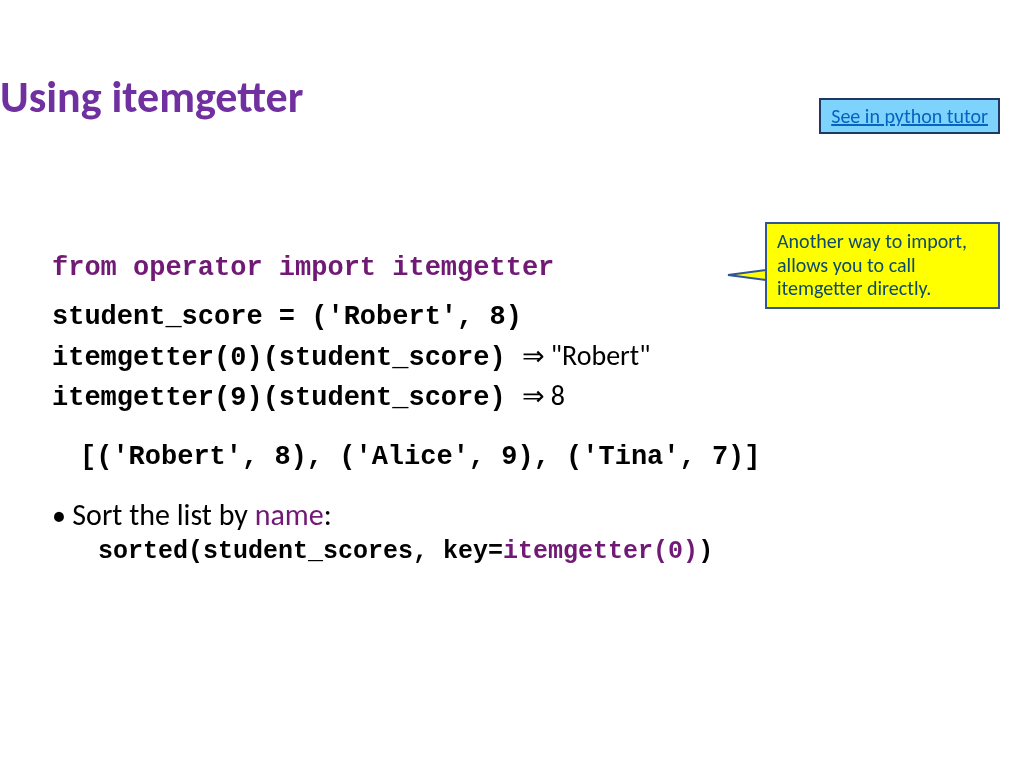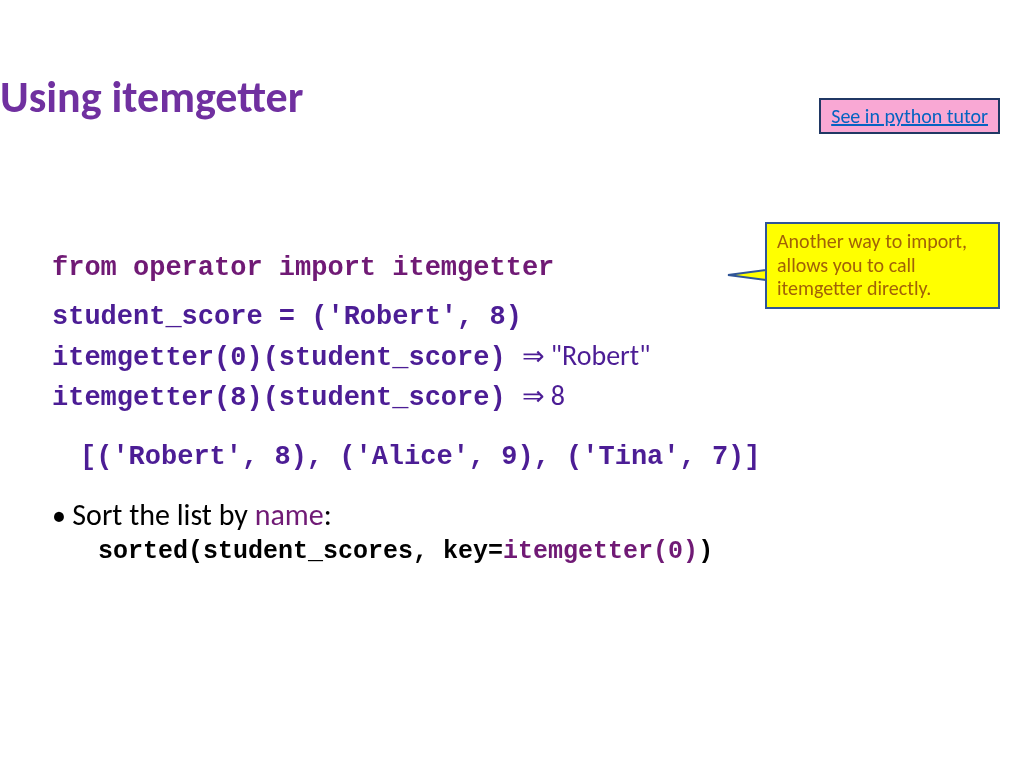--- a/index.html
+++ b/index.html
@@ -1,25 +1,25 @@
 <!DOCTYPE html>
 <html><head>
 <meta charset="utf-8">
 <style>
   * { margin: 0; padding: 0; box-sizing: border-box; }
   html, body { width: 1024px; height: 768px; background: #fff; font-family: Calibri, Arial, sans-serif; position: relative; overflow: hidden; }
   .slide { width: 1024px; height: 768px; position: relative; padding: 0; }
   .title { text-align: left; font-size: 44px; font-weight: bold; color: #7030A0; margin-top: 70px; }
-  .link-box { position: absolute; top: 28px; right: 24px; background: #f9a8d4; border: 2px solid #203864; padding: 4px 10px; font-size: 20px; }
+  .link-box { position: absolute; top: 28px; right: 24px; background: #7dd3fc; border: 2px solid #203864; padding: 4px 10px; font-size: 20px; }
   .link-box a { color: #0563C1; text-decoration: underline; }
-  .callout-box { position: absolute; top: 152px; right: 24px; width: 235px; background: #FFFF00; border: 2px solid #2F5597; padding: 6px 10px; font-size: 20px; line-height: 1.18; color: #a16207; }
+  .callout-box { position: absolute; top: 152px; right: 24px; width: 235px; background: #FFFF00; border: 2px solid #2F5597; padding: 6px 10px; font-size: 20px; line-height: 1.18; color: #0c4a6e; }
   .callout-arrow { position: absolute; top: 190px; right: 258px; width: 0; height: 0; }
   .callout-arrow svg { position: absolute; top: -4px; left: -40px; }
   .body { position: absolute; top: 180px; left: 52px; width: 920px; }
-  .mono { font-family: "Courier New", monospace; font-weight: bold; font-size: 27px; line-height: 1.38; color: #4c1d95; }
+  .mono { font-family: "Courier New", monospace; font-weight: bold; font-size: 27px; line-height: 1.38; color: #000000; }
   .red { color: #701a75; }
   .plain { font-family: Calibri, Arial, sans-serif; font-weight: normal; font-size: 28px; }
   .arrow-sym { font-family: Calibri, Arial, sans-serif; font-weight: normal; }
   .indent { padding-left: 28px; }
   .bullets { margin-top: 20px; }
   .bullets li { list-style: none; font-size: 30px; margin-bottom: 8px; }
   .bullets li::before { content: "• "; font-size: 28px; }
   .bullet-code { font-family: "Courier New", monospace; font-weight: bold; font-size: 25px; display: block; padding-left: 46px; margin-top: 4px; margin-bottom: 14px; }
   .gap { height: 22px; }
 </style>
@@ -42,21 +42,21 @@
   </div>
 
   <div class="body">
     <div class="mono red">from operator import itemgetter</div>
     <div style="height:12px"></div>
     <div class="mono">student_score = ('Robert', 8)</div>
     <div class="mono">
       <span>itemgetter(0)(student_score)  </span><span class="arrow-sym">⇒</span><span class="plain"> "Robert"</span>
     </div>
     <div class="mono">
-      <span>itemgetter(8)(student_score)  </span><span class="arrow-sym">⇒</span><span class="plain"> 8</span>
+      <span>itemgetter(9)(student_score)  </span><span class="arrow-sym">⇒</span><span class="plain"> 8</span>
     </div>
     <div class="gap"></div>
     <div class="mono indent">[('Robert', 8), ('Alice', 9), ('Tina', 7)]</div>
 
     <ul class="bullets">
       <li>
         <span>Sort the list by </span><span class="red">name</span><span>:</span>
         <span class="bullet-code">
           <span>sorted(student_scores, key=</span><span class="red">itemgetter(0)</span><span>)</span>
         </span>

